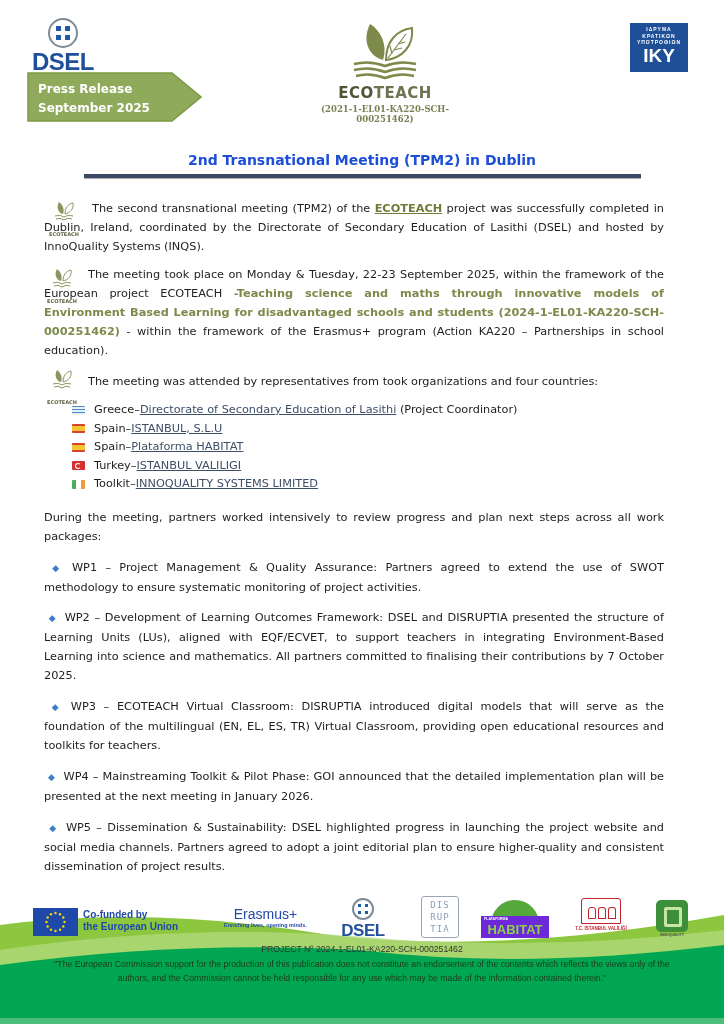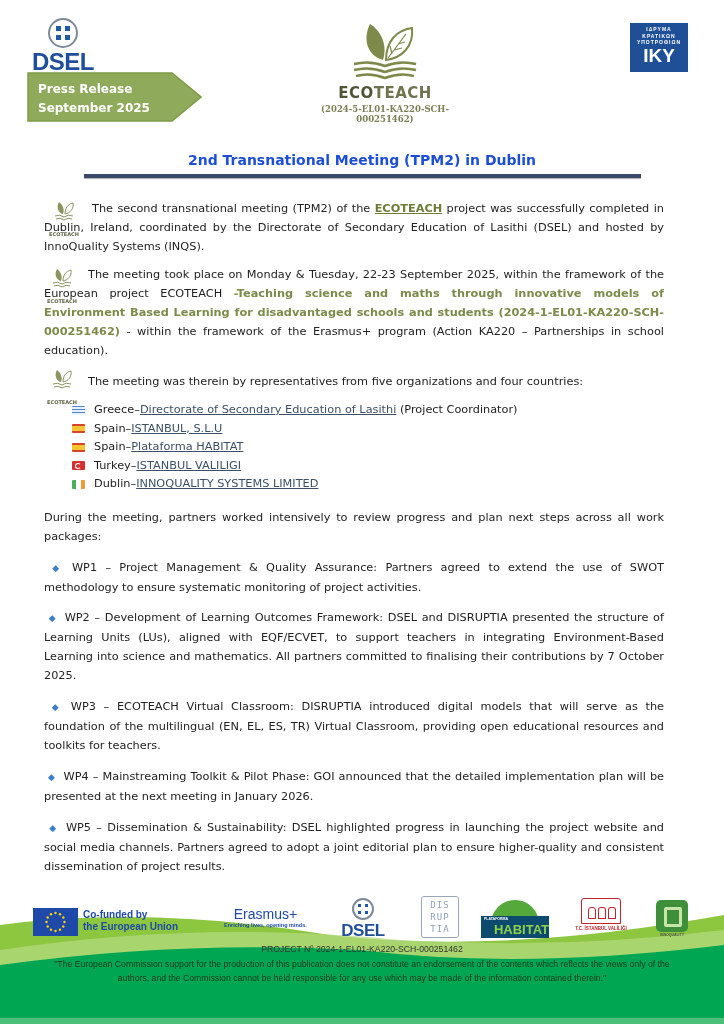--- a/index.html
+++ b/index.html
@@ -63,21 +63,21 @@
   .erasmus .e2 { font-size: 5.5px; font-weight: bold; }
   .dsel-foot { position: absolute; left: 340px; top: 898px; width: 46px; text-align: center; }
   .dsel-foot .dsel-text { font-size: 17px; line-height: 18px; }
   .dsel-foot .dsel-emblem { width: 22px; height: 22px; }
   .dsel-foot .dsel-emblem::before { left: 4px; top: 4px; width: 10px; height: 10px; }
   .dsel-foot .dsel-emblem::after { left: 7px; top: 3px; width: 4px; height: 12px; }
   .dsel-foot .dsel-emblem .hbar { left: 3px; top: 7px; width: 12px; height: 4px; }
   .disruptia { position: absolute; left: 421px; top: 896px; width: 38px; height: 42px; border: 1px solid #9aa6b6; border-radius: 3px; font-family: "DejaVu Sans Mono", monospace; font-size: 9px; line-height: 12px; color: #8ea0b8; text-align: center; padding-top: 2px; letter-spacing: 1px; }
   .habitat { position: absolute; left: 481px; top: 900px; width: 68px; height: 40px; }
   .habitat .hill { position: absolute; left: 10px; top: 0; width: 48px; height: 26px; background: #55a83a; border-radius: 24px 24px 0 0; }
-  .habitat .band { position: absolute; left: 0; top: 16px; width: 68px; height: 22px; background: #0c4a6e; color: #8ed04a; font-weight: bold; font-size: 13px; line-height: 27px; text-align: right; }
+  .habitat .band { position: absolute; left: 0; top: 16px; width: 68px; height: 22px; background: #6d28d9; color: #8ed04a; font-weight: bold; font-size: 13px; line-height: 27px; text-align: center; }
   .habitat .small { position: absolute; left: 3px; top: 17px; font-size: 3.5px; color: #fff; font-weight: bold; }
   .istanbul { position: absolute; left: 572px; top: 898px; width: 58px; text-align: center; color: #c4232d; }
   .istanbul .bld { width: 40px; height: 26px; margin: 0 auto; border: 1.5px solid #c4232d; border-radius: 3px 3px 0 0; position: relative; }
   .istanbul .bld::before { content: ""; position: absolute; left: 6px; top: 8px; width: 6px; height: 10px; border: 1px solid #c4232d; border-radius: 3px 3px 0 0; box-shadow: 10px 0 0 -1px #fff, 10px 0 0 0 #c4232d, 20px 0 0 -1px #fff, 20px 0 0 0 #c4232d; }
   .istanbul .cap { font-size: 4.5px; margin-top: 2px; font-weight: bold; }
   .inno { position: absolute; left: 654px; top: 900px; width: 36px; text-align: center; }
   .inno .sq { width: 32px; height: 32px; margin: 0 auto; background: #3d8f3a; border-radius: 5px; position: relative; }
   .inno .sq::after { content: ""; position: absolute; left: 8px; top: 7px; width: 12px; height: 14px; border: 3px solid #c9e4a8; border-radius: 2px; }
   .inno .cap { font-size: 3.5px; color: #555; font-weight: bold; margin-top: 1px; }
 
@@ -107,21 +107,21 @@
 <div class="eco-logo">
   <svg width="70" height="62" viewBox="0 0 70 62">
     <path d="M33 40 C18 36 12 20 20 4 C30 10 38 24 33 40Z" fill="#7d8a4a"></path>
     <path d="M36 40 C36 22 46 10 62 8 C64 26 52 38 36 40Z" fill="#fff" stroke="#7d8a4a" stroke-width="2"></path>
     <path d="M38 38 L56 14 M44 30 L52 28 M48 24 L55 22 M42 34 L40 26" stroke="#7d8a4a" stroke-width="1.2" fill="none"></path>
     <path d="M4 44 Q20 40 35 46 Q50 40 66 44" stroke="#7d8a4a" stroke-width="2.5" fill="none"></path>
     <path d="M4 50 Q20 46 35 52 Q50 46 66 50" stroke="#7d8a4a" stroke-width="2.5" fill="none"></path>
     <path d="M6 56 Q20 52 35 58 Q50 52 64 56" stroke="#7d8a4a" stroke-width="2.5" fill="none"></path>
   </svg>
   <div class="eco-title"><b>ECO</b><span>TEACH</span></div>
-  <div class="eco-code">(2024-5-EL01-KA220-SCH-000251462)</div>
+  <div class="eco-code">(2021-1-EL01-KA220-SCH-000251462)</div>
 </div>
 
 <div class="iky-logo">
   <div class="iky-small">
     <div>ΙΔΡΥΜΑ</div>
     <div>ΚΡΑΤΙΚΩΝ</div>
     <div>ΥΠΟΤΡΟΦΙΩΝ</div>
   </div>
   <div class="iky-big">IKY</div>
 </div>
@@ -156,21 +156,21 @@
   </div>
 
   <div class="eco-mini" style="left:0;top:369px;">
     <svg width="22" height="20" viewBox="0 0 22 20">
         <path d="M10 13 C5 12 3 6 6 1 C9 3 12 8 10 13Z" fill="#8a9560"></path>
         <path d="M12 13 C12 7 15 3 20 2 C21 8 17 12 12 13Z" fill="#fff" stroke="#8a9560" stroke-width="1"></path>
         <path d="M2 15 Q7 13 11 16 Q15 13 20 15 M3 18 Q7 16 11 19 Q15 16 19 18" stroke="#8a9560" stroke-width="1" fill="none"></path>
       </svg>
     <span class="mt">ECOTEACH</span>
   </div>
-  <div class="para" style="left:44px;top:372px;width:580px;">The meeting was therein by representatives from five organizations and four countries:</div>
+  <div class="para" style="left:44px;top:372px;width:580px;">The meeting was attended by representatives from took organizations and four countries:</div>
 
   <div class="para" style="left:0;top:508px;width:620px;">During the meeting, partners worked intensively to review progress and plan next steps across all work packages:</div>
 
   <div class="para" style="left:0;top:558px;width:620px;">
     &nbsp;<span class="bullet">◆</span><span>WP1 – Project Management &amp; Quality Assurance: Partners agreed to extend the use of SWOT methodology to ensure systematic monitoring of project activities.</span>
   </div>
   <div class="para" style="left:0;top:608px;width:620px;">
     &nbsp;<span class="bullet">◆</span><span>WP2 – Development of Learning Outcomes Framework: DSEL and DISRUPTIA presented the structure of Learning Units (LUs), aligned with EQF/ECVET, to support teachers in integrating Environment-Based Learning into science and mathematics. All partners committed to finalising their contributions by 7 October 2025.</span>
   </div>
   <div class="para" style="left:0;top:697px;width:620px;">
@@ -205,21 +205,21 @@
     <span class="underline-link">Plataforma HABITAT</span>
   </div>
   <div class="partner">
     <span class="flag flag-tr"></span>
     <span>Turkey</span>
       <span> – </span>
     <span class="underline-link">ISTANBUL VALILIGI</span>
   </div>
   <div class="partner">
     <span class="flag flag-ie"></span>
-    <span>Dublin</span>
+    <span>Toolkit</span>
       <span> – </span>
     <span class="underline-link">INNOQUALITY SYSTEMS LIMITED</span>
   </div>
 </div>
 
 <div class="footer">
   <svg class="bg" width="724" height="129" viewBox="0 0 724 129">
     <path d="M0 30 Q150 10 330 40 Q500 60 724 20 L724 129 L0 129Z" fill="#8dc63f"></path>
     <path d="M0 55 Q200 25 400 45 Q560 55 724 35 L724 129 L0 129Z" fill="#b5dc84" opacity="0.7"></path>
     <path d="M0 70 Q180 45 360 55 Q520 75 724 50 L724 129 L0 129Z" fill="#00a651"></path>

